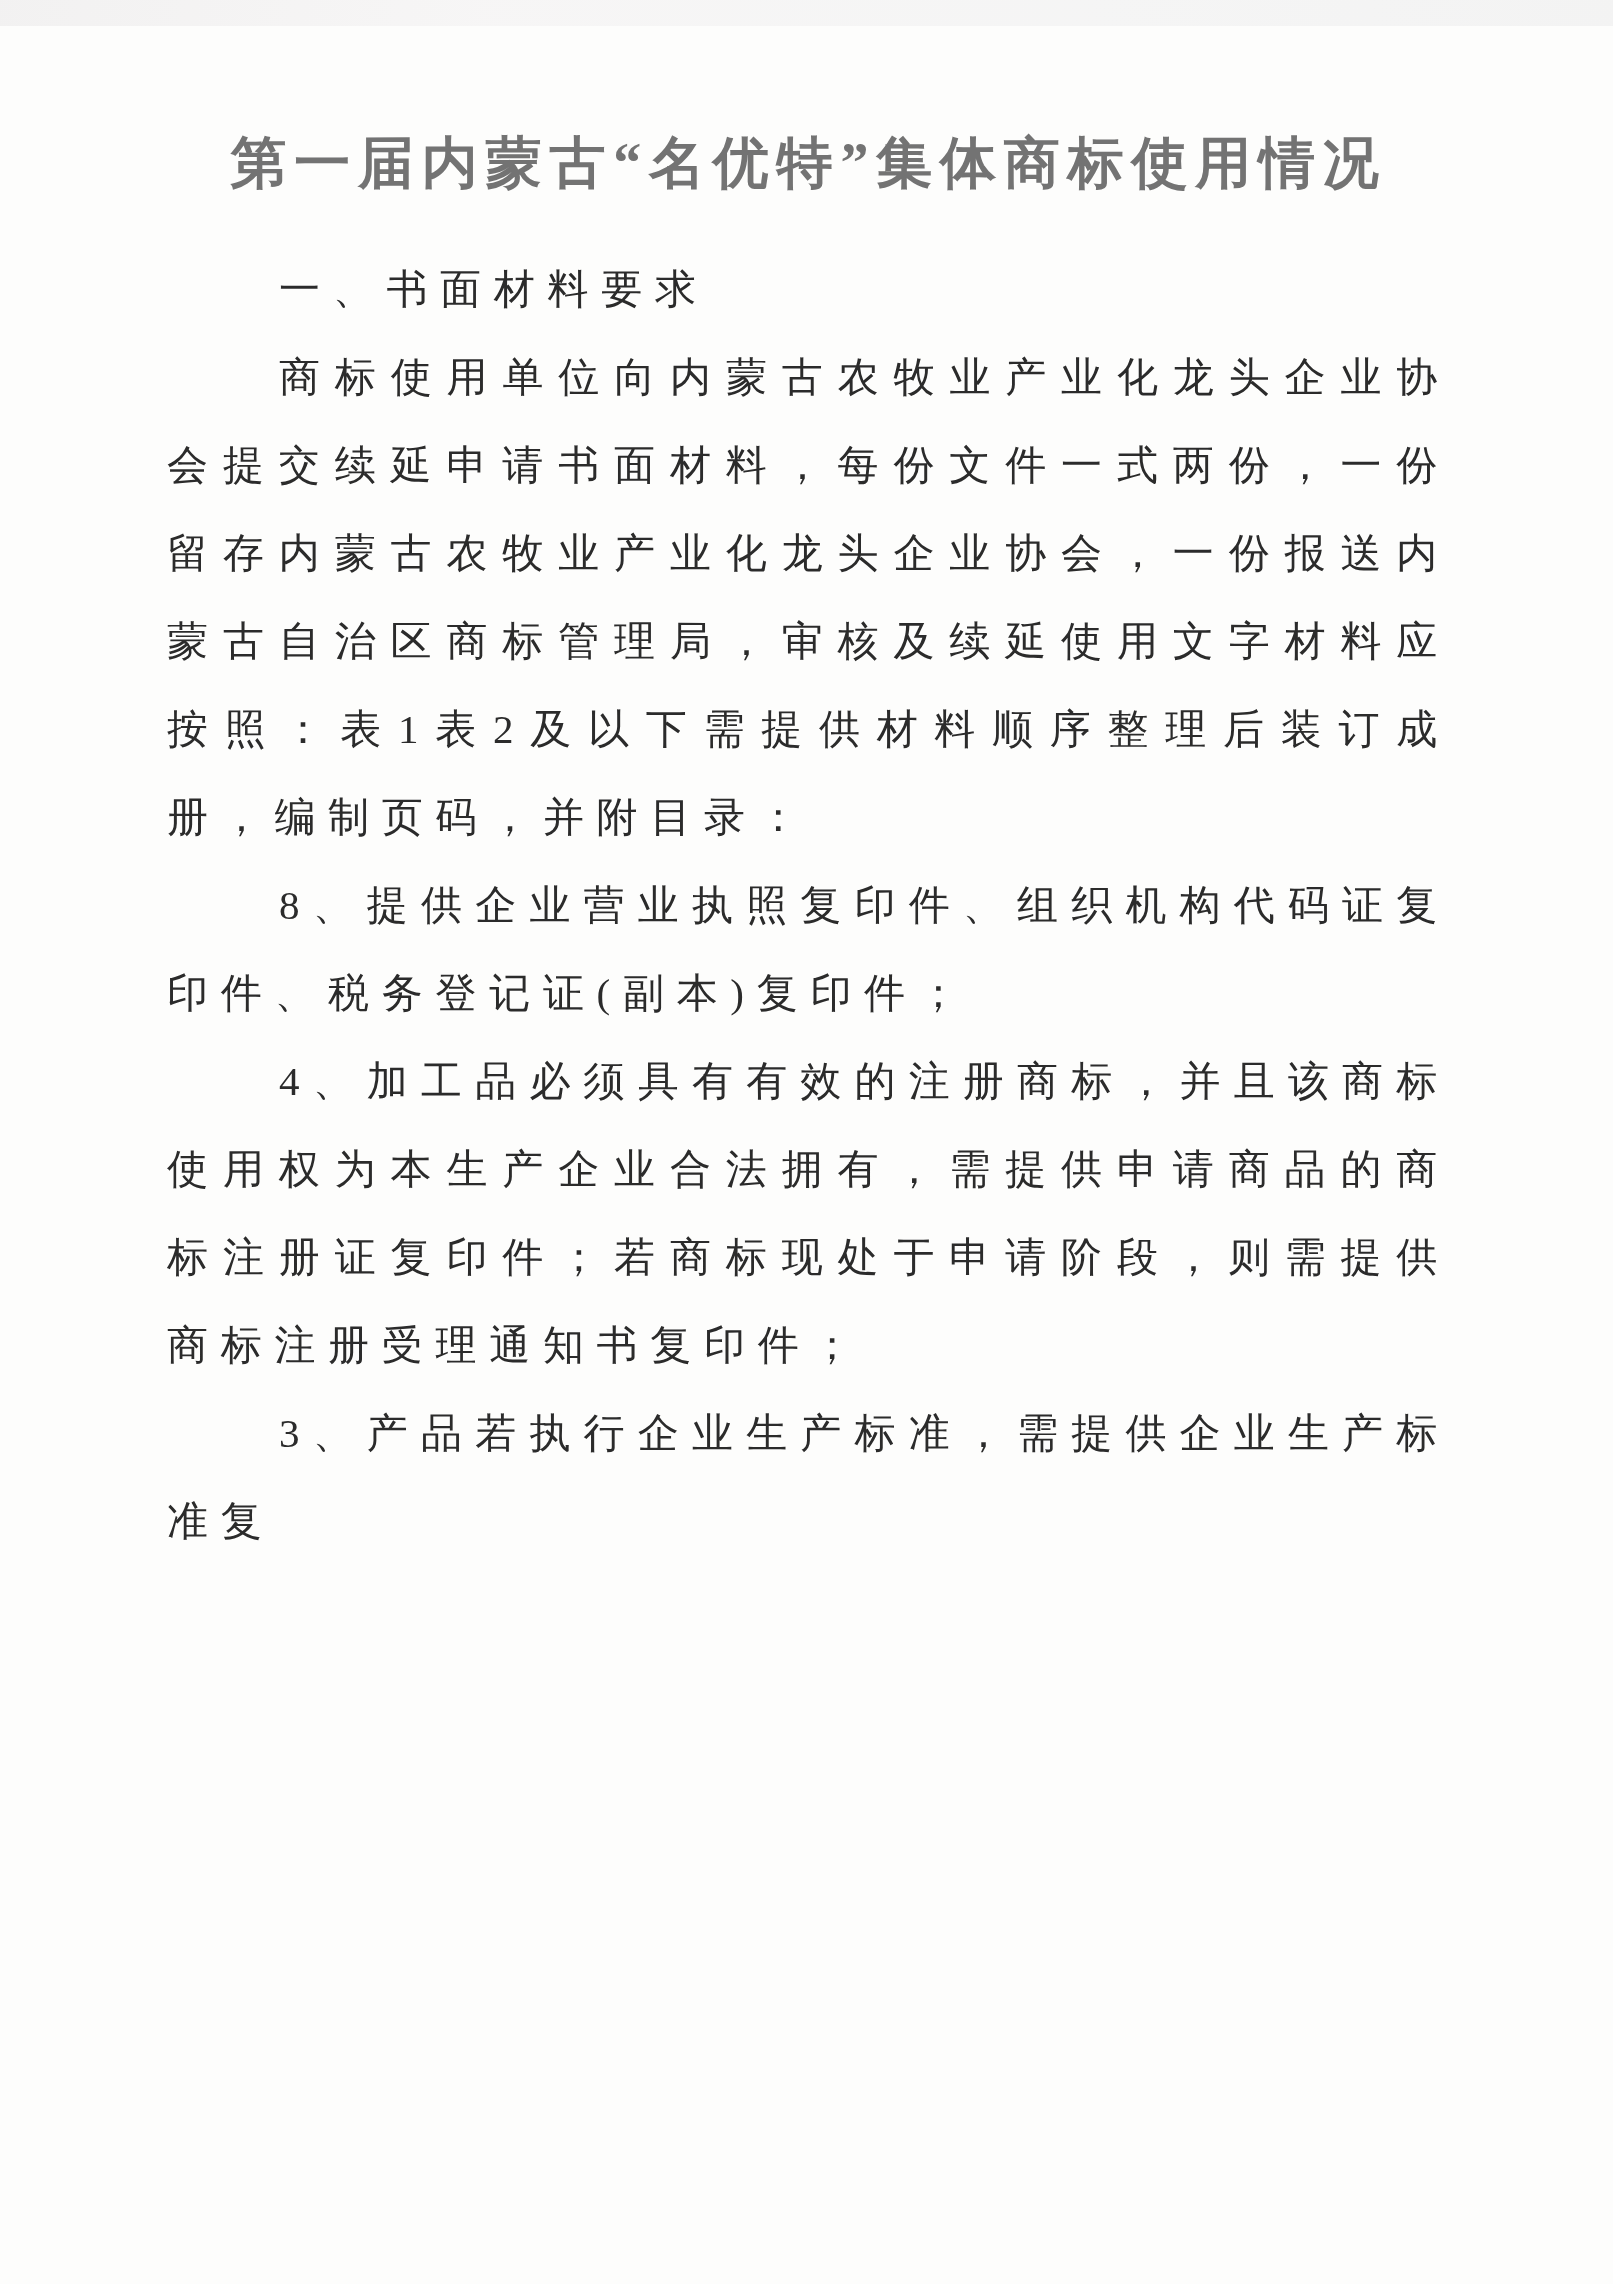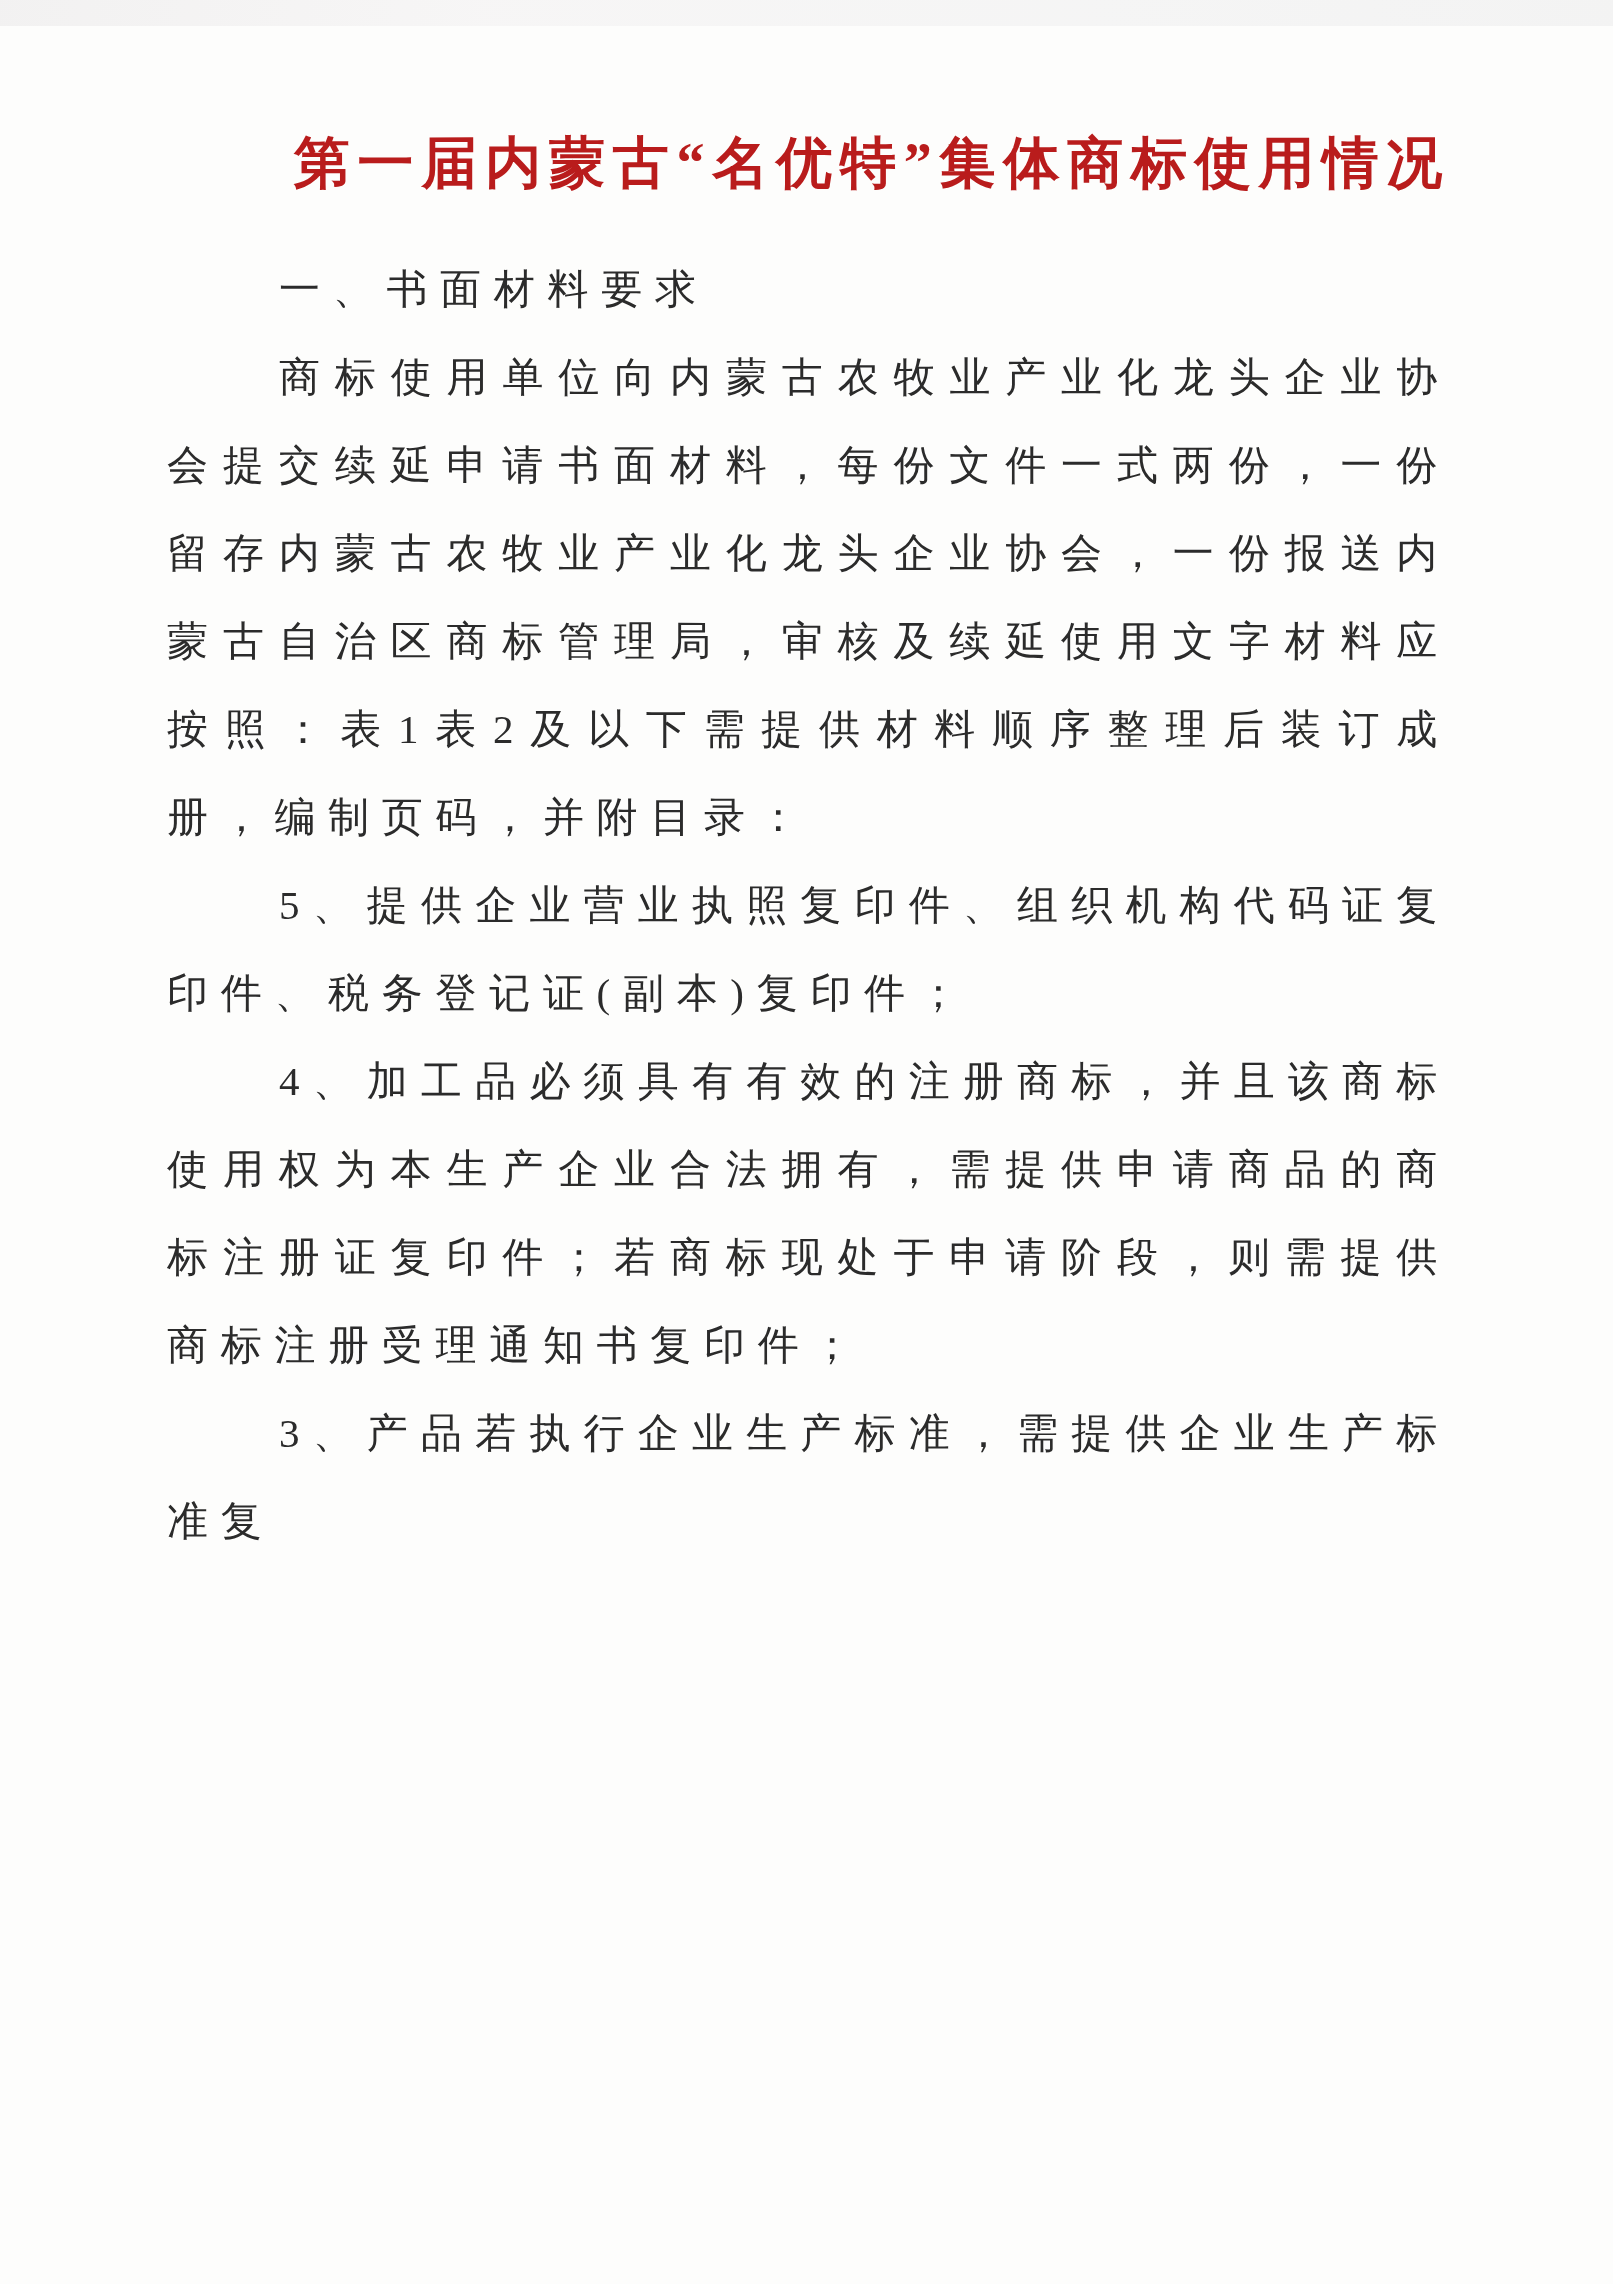--- a/index.html
+++ b/index.html
@@ -38,27 +38,27 @@
     margin-left: 65px;
     font-family: "Liberation Sans", sans-serif;
     font-size: 43px;
     line-height: 59px;
     letter-spacing: 9.8px;
     color: #262626;
     font-weight: 500;
   }
   .doc-title {
     margin-top: 102px;
-    text-align: right;
+    text-align: center;
     font-family: "Liberation Serif", serif;
     font-weight: 700;
     font-size: 56px;
     line-height: 123px;
     letter-spacing: 7.8px;
-    color: #b91c1c;
+    color: #737373;
   }
   .doc-body {
     margin-top: 19.6px;
     font-size: 41px;
     line-height: 88px;
     letter-spacing: 12.7px;
     color: #2b2b2b;
     text-align: justify;
     text-justify: inter-ideograph;
   }
@@ -77,20 +77,20 @@
   <div class="content">
 
 
     <div class="doc-title">
       <div>第一届内蒙古“名优特”集体商标使用情况</div>
     </div>
 
     <div class="doc-body">
       <p>一、书面材料要求</p>
       <p>商标使用单位向内蒙古农牧业产业化龙头企业协会提交续延申请书面材料，每份文件一式两份，一份留存内蒙古农牧业产业化龙头企业协会，一份报送内蒙古自治区商标管理局，审核及续延使用文字材料应按照：表1表2及以下需提供材料顺序整理后装订成册，编制页码，并附目录：</p>
-      <p>5、提供企业营业执照复印件、组织机构代码证复印件、税务登记证(副本)复印件；</p>
+      <p>8、提供企业营业执照复印件、组织机构代码证复印件、税务登记证(副本)复印件；</p>
       <p>4、加工品必须具有有效的注册商标，并且该商标使用权为本生产企业合法拥有，需提供申请商品的商标注册证复印件；若商标现处于申请阶段，则需提供商标注册受理通知书复印件；</p>
       <p>3、产品若执行企业生产标准，需提供企业生产标准复</p>
     </div>
 
   </div>
 </div>
 
 
 </body></html>

